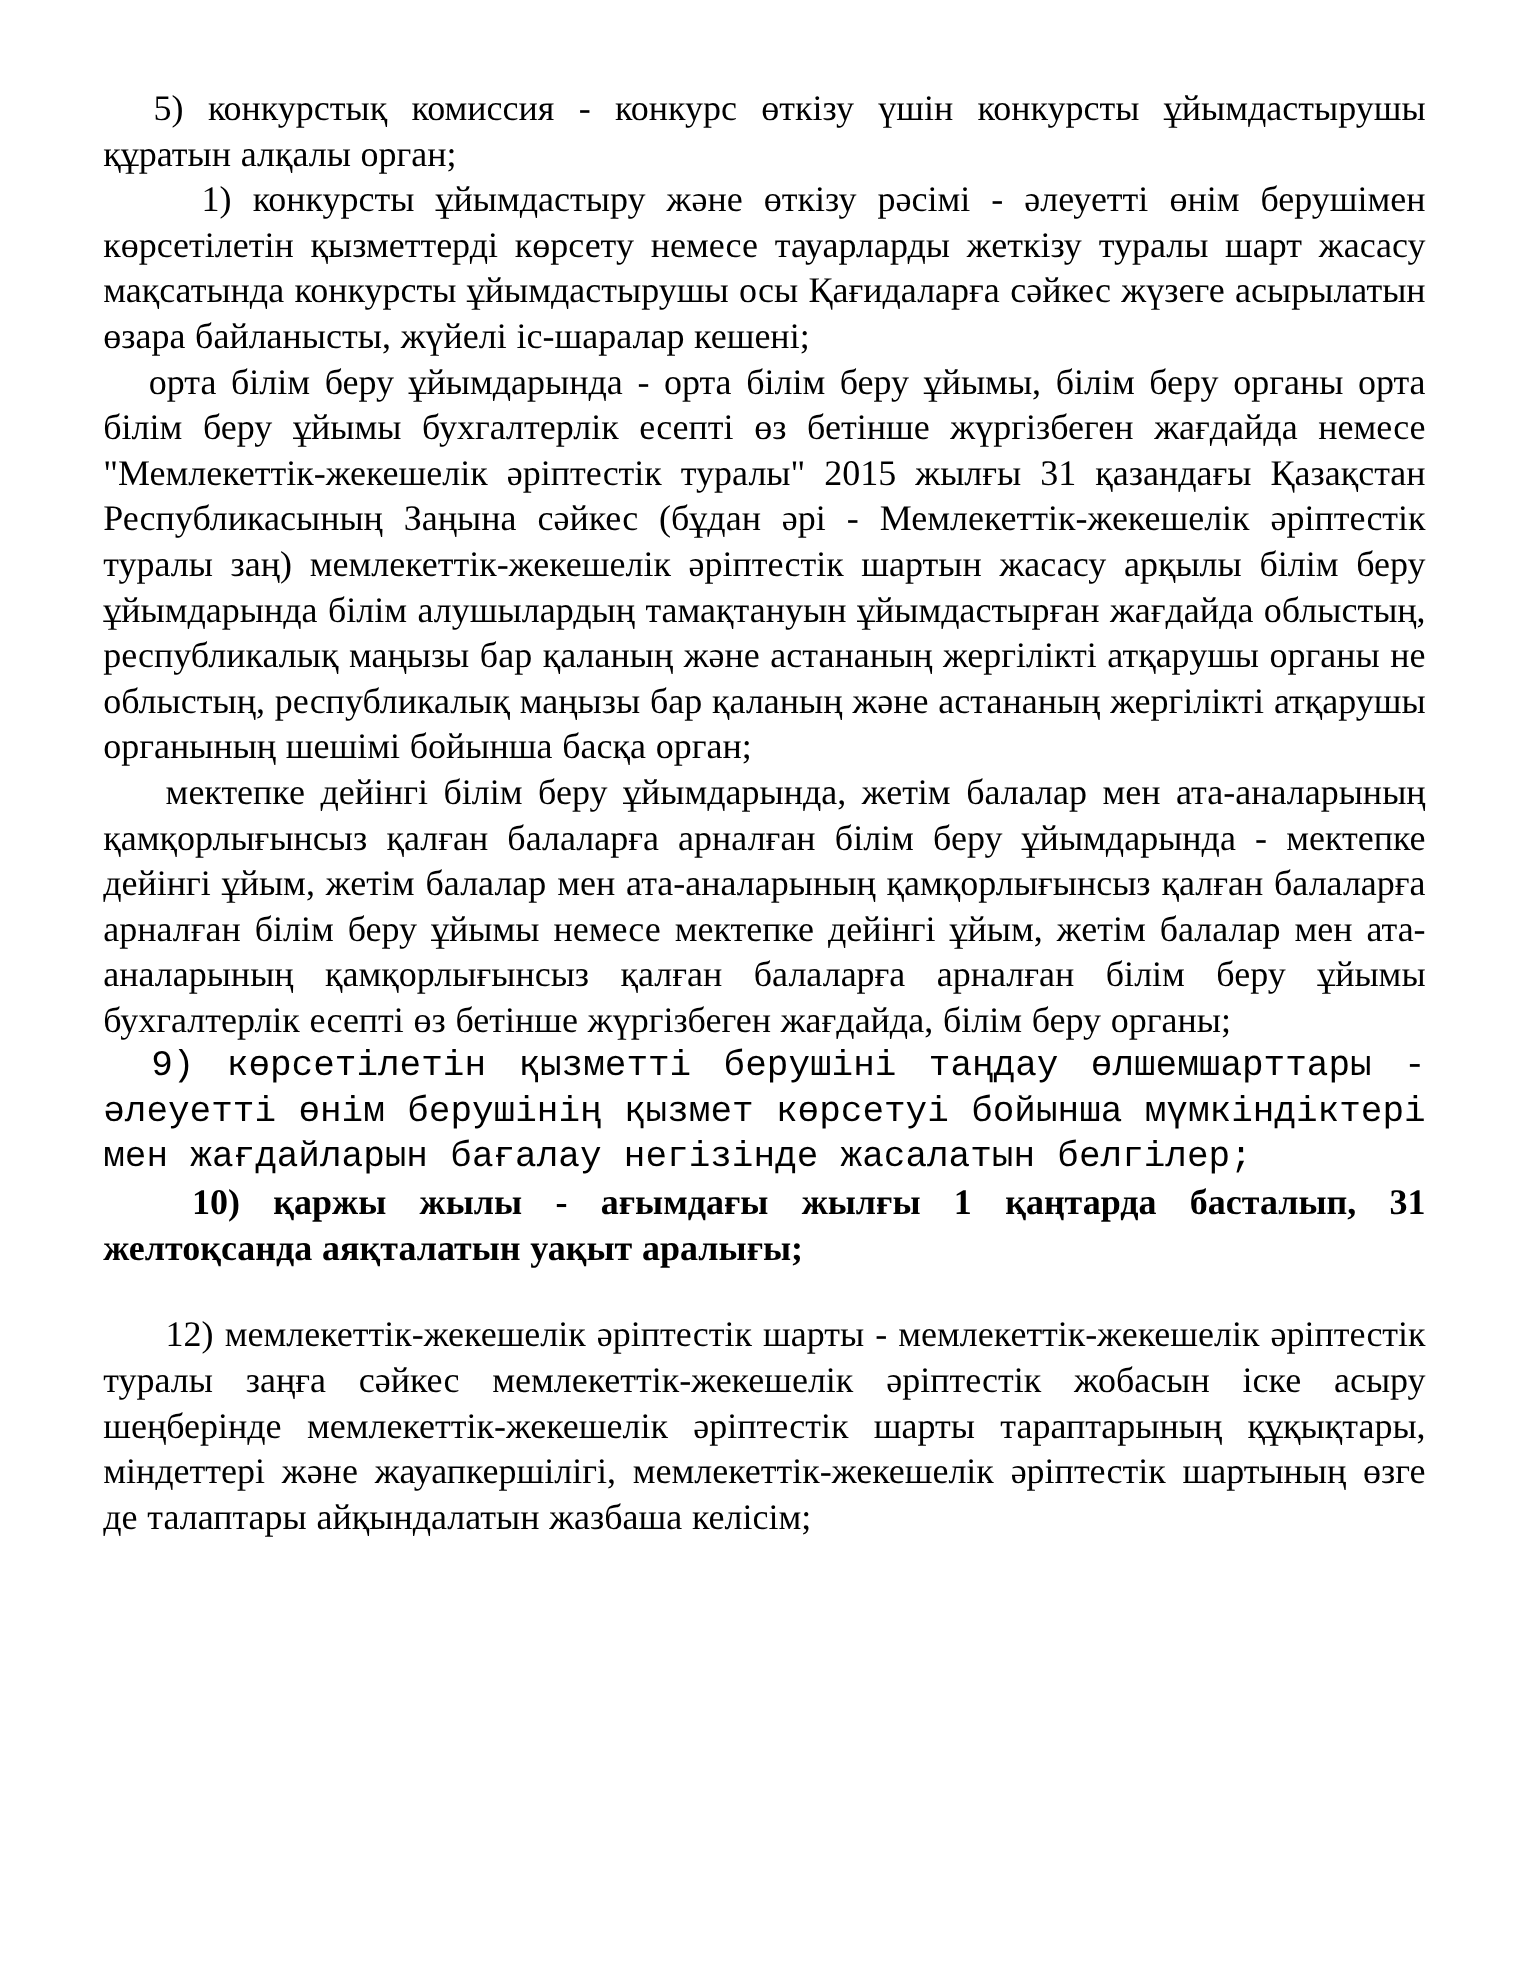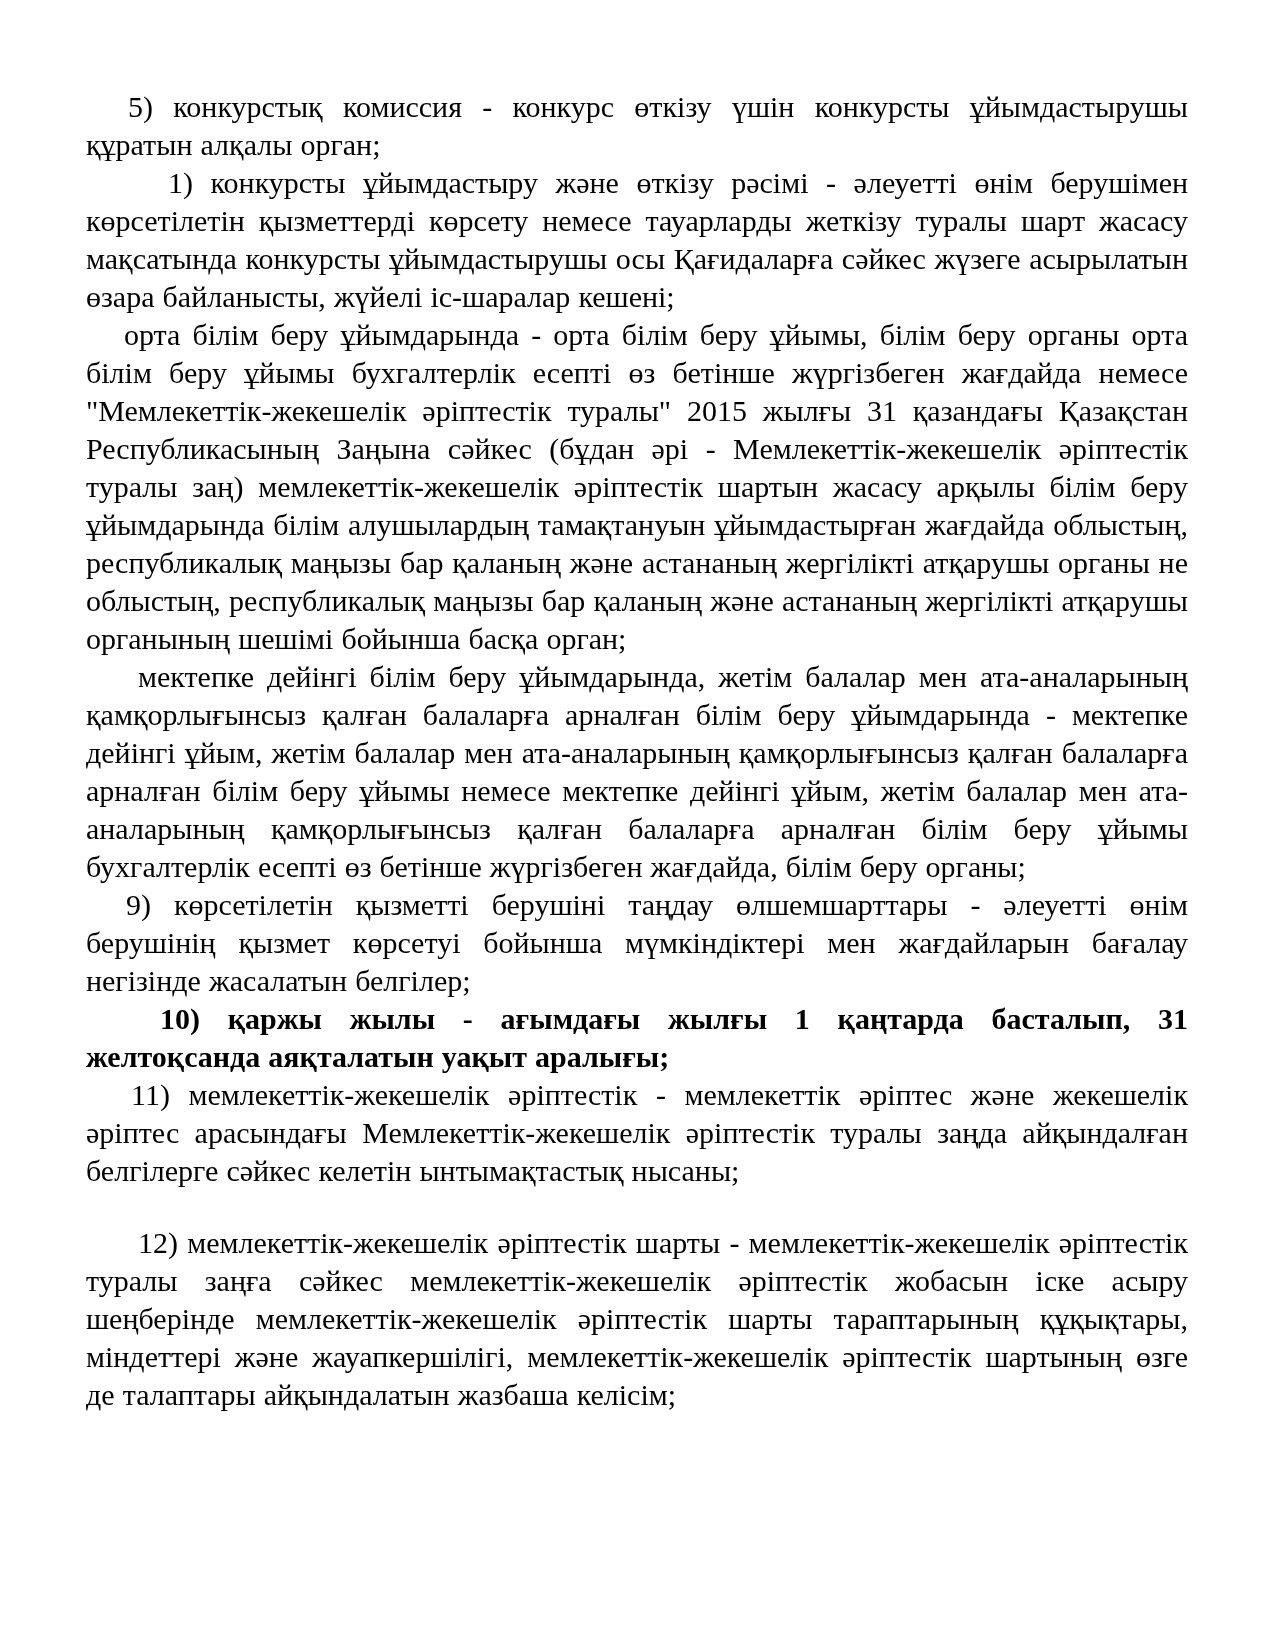--- a/index.html
+++ b/index.html
@@ -26,22 +26,21 @@
     padding: 0;
     text-align: justify;
     word-spacing: 0.02em;
   }
 </style>
 </head>
 <body>
 
 <div class="page">
   <div id="paragraphs">
-      <p class="para" style="text-indent: 42px; margin-top: 16px;">5) конкурстық комиссия - конкурс өткізу үшін конкурсты ұйымдастырушы құратын алқалы орган;</p>
+      <p class="para" style="text-indent: 42px;">5) конкурстық комиссия - конкурс өткізу үшін конкурсты ұйымдастырушы құратын алқалы орган;</p>
       <p class="para" style="text-indent: 82px;">1) конкурсты ұйымдастыру және өткізу рәсімі - әлеуетті өнім берушімен көрсетілетін қызметтерді көрсету немесе тауарларды жеткізу туралы шарт жасасу мақсатында конкурсты ұйымдастырушы осы Қағидаларға сәйкес жүзеге асырылатын өзара байланысты, жүйелі іс-шаралар кешені;</p>
       <p class="para" style="text-indent: 38px;">орта білім беру ұйымдарында - орта білім беру ұйымы, білім беру органы орта білім беру ұйымы бухгалтерлік есепті өз бетінше жүргізбеген жағдайда немесе "Мемлекеттік-жекешелік әріптестік туралы" 2015 жылғы 31 қазандағы Қазақстан Республикасының Заңына сәйкес (бұдан әрі - Мемлекеттік-жекешелік әріптестік туралы заң) мемлекеттік-жекешелік әріптестік шартын жасасу арқылы білім беру ұйымдарында білім алушылардың тамақтануын ұйымдастырған жағдайда облыстың, республикалық маңызы бар қаланың және астананың жергілікті атқарушы органы не облыстың, республикалық маңызы бар қаланың және астананың жергілікті атқарушы органының шешімі бойынша басқа орган;</p>
       <p class="para" style="text-indent: 52px;">мектепке дейінгі білім беру ұйымдарында, жетім балалар мен ата-аналарының қамқорлығынсыз қалған балаларға арналған білім беру ұйымдарында - мектепке дейінгі ұйым, жетім балалар мен ата-аналарының қамқорлығынсыз қалған балаларға арналған білім беру ұйымы немесе мектепке дейінгі ұйым, жетім балалар мен ата-аналарының қамқорлығынсыз қалған балаларға арналған білім беру ұйымы бухгалтерлік есепті өз бетінше жүргізбеген жағдайда, білім беру органы;</p>
-      <p class="para" style="text-indent: 40px;">9) көрсетілетін қызметті берушіні таңдау өлшемшарттары - әлеуетті өнім берушінің қызмет көрсетуі бойынша мүмкіндіктері мен жағдайларын бағалау негізінде жасалатын белгілер;</p>
+      <p class="para" style="text-indent: 40px; font-family: Liberation Mono, monospace;">9) көрсетілетін қызметті берушіні таңдау өлшемшарттары - әлеуетті өнім берушінің қызмет көрсетуі бойынша мүмкіндіктері мен жағдайларын бағалау негізінде жасалатын белгілер;</p>
       <p class="para" style="text-indent: 74px; font-weight: bold;">10) қаржы жылы - ағымдағы жылғы 1 қаңтарда басталып, 31 желтоқсанда аяқталатын уақыт аралығы;</p>
-      <p class="para" style="text-indent: 45px;">11) мемлекеттік-жекешелік әріптестік - мемлекеттік әріптес және жекешелік әріптес арасындағы Мемлекеттік-жекешелік әріптестік туралы заңда айқындалған белгілерге сәйкес келетін ынтымақтастық нысаны;</p>
       <p class="para" style="text-indent: 52px; margin-top: 34px;">12) мемлекеттік-жекешелік әріптестік шарты - мемлекеттік-жекешелік әріптестік туралы заңға сәйкес мемлекеттік-жекешелік әріптестік жобасын іске асыру шеңберінде мемлекеттік-жекешелік әріптестік шарты тараптарының құқықтары, міндеттері және жауапкершілігі, мемлекеттік-жекешелік әріптестік шартының өзге де талаптары айқындалатын жазбаша келісім;</p>
     </div>
 </div>
 
 </body></html>

